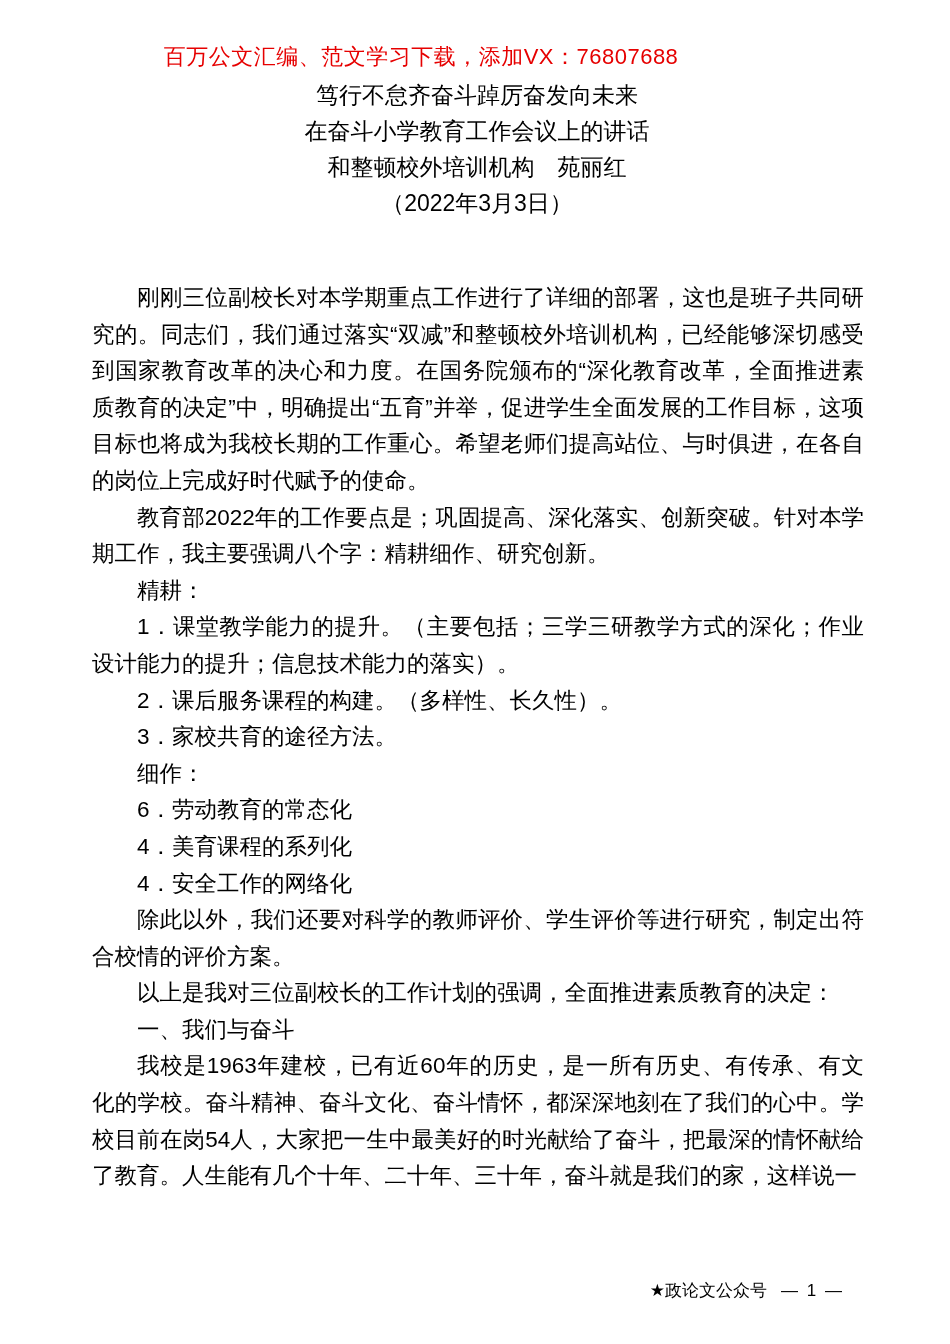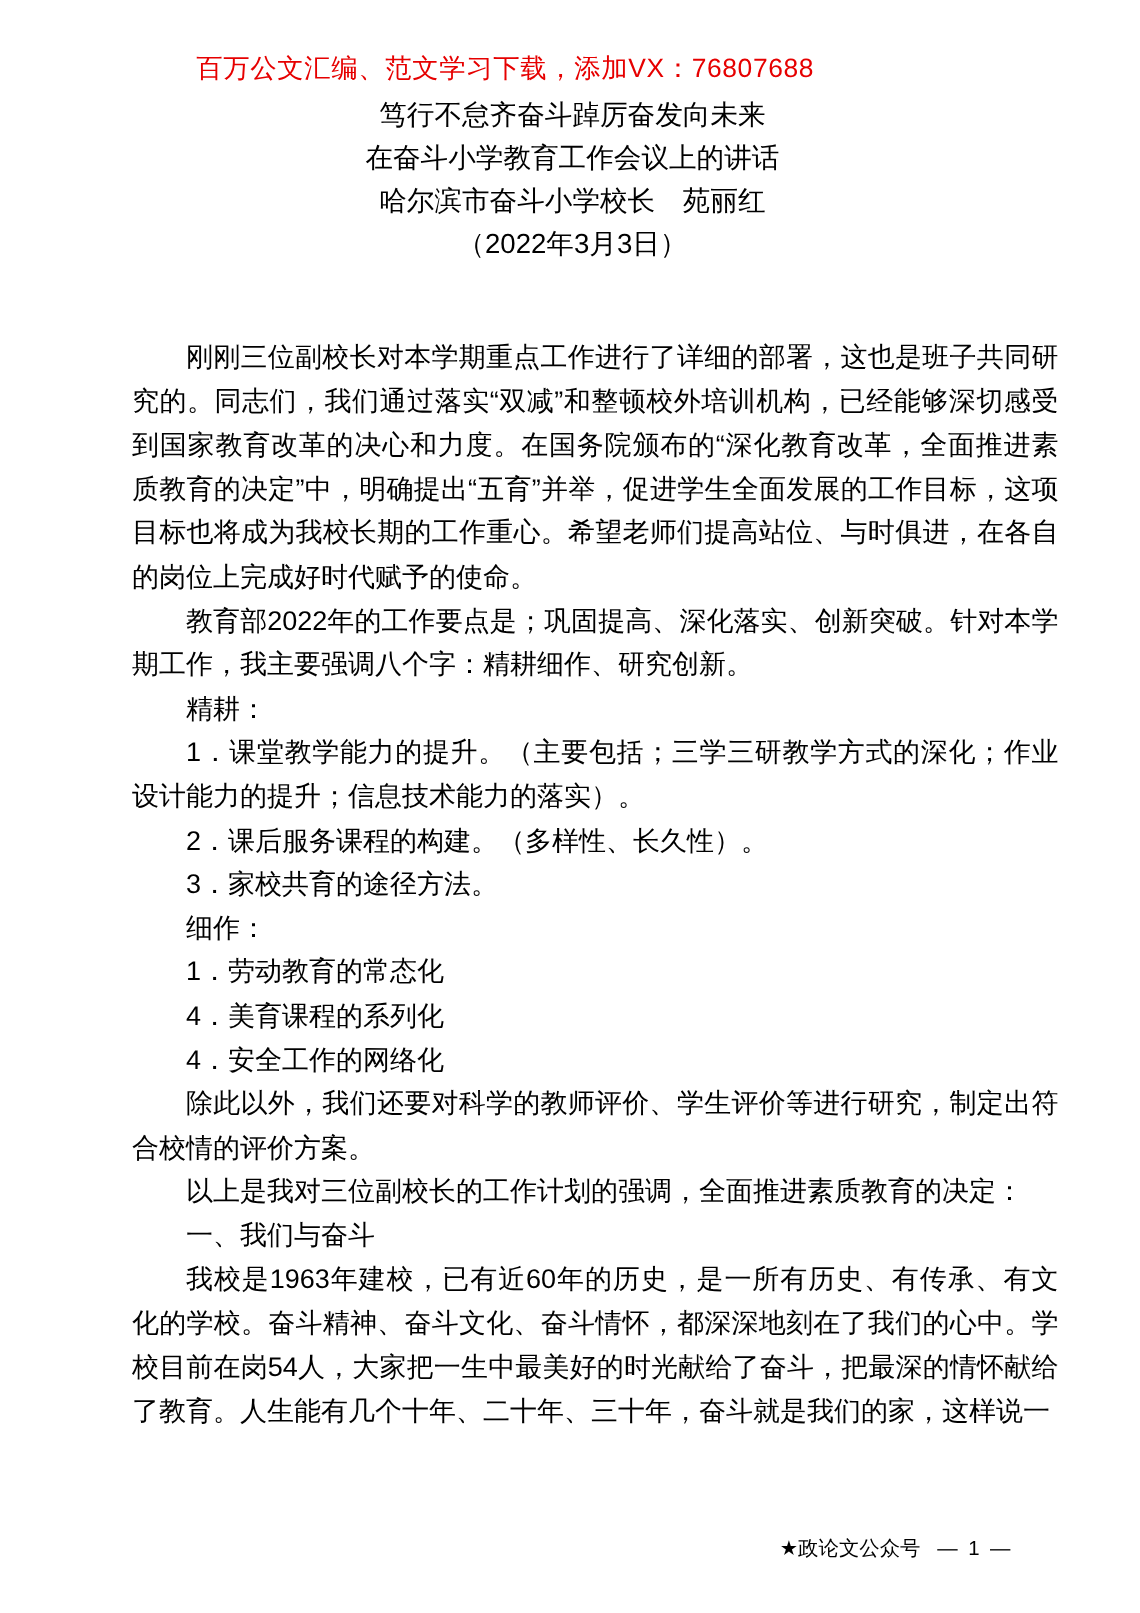--- a/index.html
+++ b/index.html
@@ -39,21 +39,20 @@
   .title-line { margin: 0; }
   .doc-body {
     position: absolute;
     top: 280px;
     left: 92px;
     width: 772px;
     font-size: 22.5px;
     line-height: 36.6px;
     color: #000000;
     text-align: justify;
-    margin-left: 18px;
   }
   .para {
     margin: 0;
     text-indent: 2em;
   }
   .bold { font-weight: 400; }
   .page-footer {
     position: absolute;
     top: 1280px;
     right: 106px;
@@ -71,33 +70,33 @@
 </head>
 <body>
 
 <div class="page">
 
   <div class="notice" style="color: rgb(230, 0, 0);">百万公文汇编、范文学习下载，添加VX：76807688</div>
 
   <div class="title-block">
     <div class="title-line">笃行不怠齐奋斗踔厉奋发向未来</div>
     <div class="title-line">在奋斗小学教育工作会议上的讲话</div>
-    <div class="title-line">哈尔滨市奋斗小学校长　苑丽红</div>
+    <div class="title-line">和整顿校外培训机构　苑丽红</div>
     <div class="title-line">（2022年3月3日）</div>
   </div>
 
   <div class="doc-body" style="color: rgb(0, 0, 0);">
       <p class="para"><span>刚刚三位副校长对本学期重点工作进行了详细的部署，这也是班子共同研究的。同志们，我们通过落实“双减”和整顿校外培训机构，已经能够深切感受到国家教育改革的决心和力度。在国务院颁布的“深化教育改革，全面推进素质教育的决定”中，明确提出“五育”并举，促进学生全面发展的工作目标，这项目标也将成为我校长期的工作重心。希望老师们提高站位、与时俱进，在各自的岗位上完成好时代赋予的使命。</span></p>
       <p class="para"><span>教育部2022年的工作要点是；巩固提高、深化落实、创新突破。针对本学期工作，我主要强调八个字：精耕细作、研究创新。</span></p>
       <p class="para"><span>精耕：</span></p>
       <p class="para"><span class="bold">1．课堂教学能力的提升。</span><span>（主要包括；三学三研教学方式的深化；作业设计能力的提升；信息技术能力的落实）。</span></p>
       <p class="para"><span class="bold">2．课后服务课程的构建。</span><span>（多样性、长久性）。</span></p>
       <p class="para"><span class="bold">3．家校共育的途径方法。</span></p>
       <p class="para"><span>细作：</span></p>
-      <p class="para"><span class="bold">1．劳动教育的常态化</span></p>
+      <p class="para"><span class="bold">6．劳动教育的常态化</span></p>
       <p class="para"><span class="bold">4．美育课程的系列化</span></p>
       <p class="para"><span class="bold">4．安全工作的网络化</span></p>
       <p class="para"><span>除此以外，我们还要对科学的教师评价、学生评价等进行研究，制定出符合校情的评价方案。</span></p>
       <p class="para"><span>以上是我对三位副校长的工作计划的强调，全面推进素质教育的决定：</span></p>
       <p class="para"><span>一、我们与奋斗</span></p>
       <p class="para"><span>我校是1963年建校，已有近60年的历史，是一所有历史、有传承、有文化的学校。奋斗精神、奋斗文化、奋斗情怀，都深深地刻在了我们的心中。学校目前在岗54人，大家把一生中最美好的时光献给了奋斗，把最深的情怀献给了教育。人生能有几个十年、二十年、三十年，奋斗就是我们的家，这样说一</span></p>
     </div>
 
   <div class="page-footer">
     <span>★政论文公众号</span><span class="pageno">—  1  —</span>

